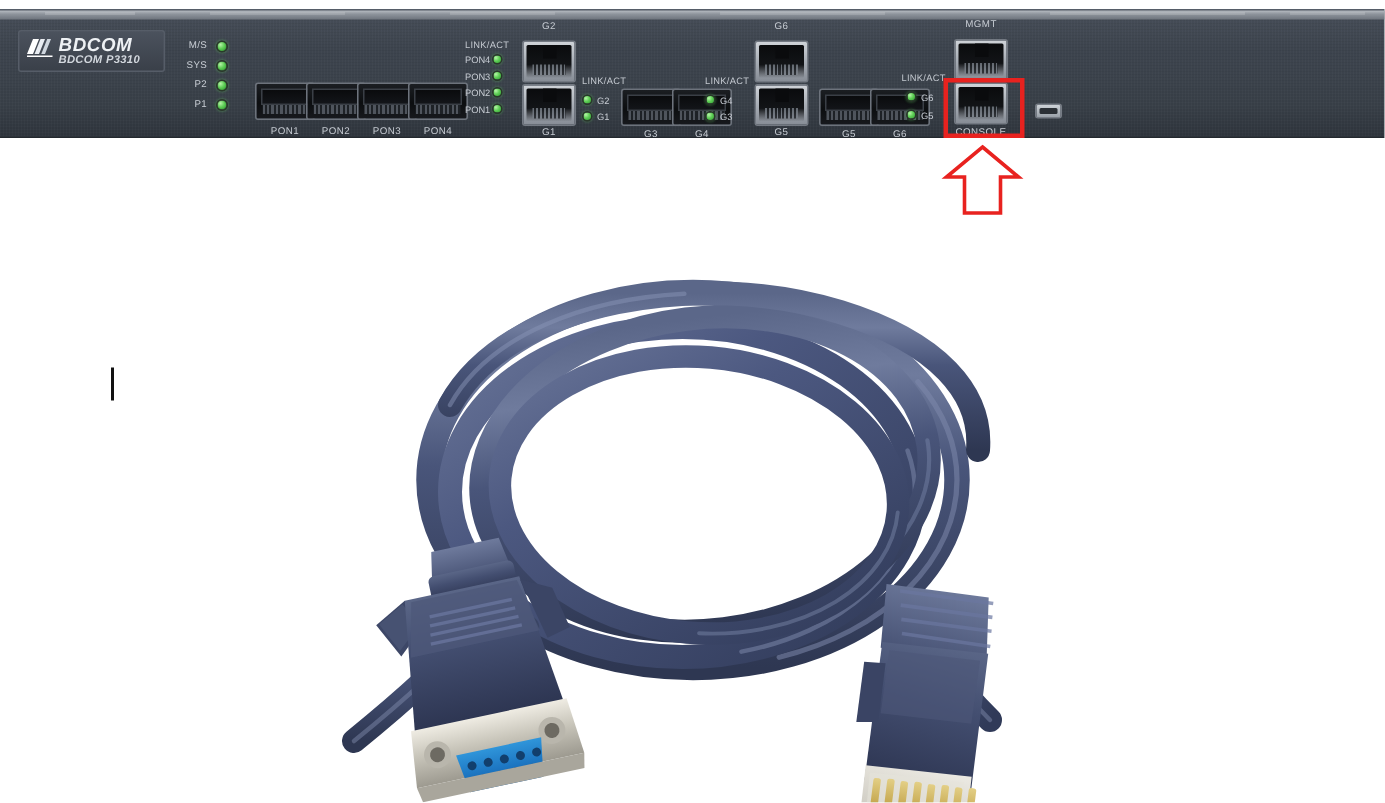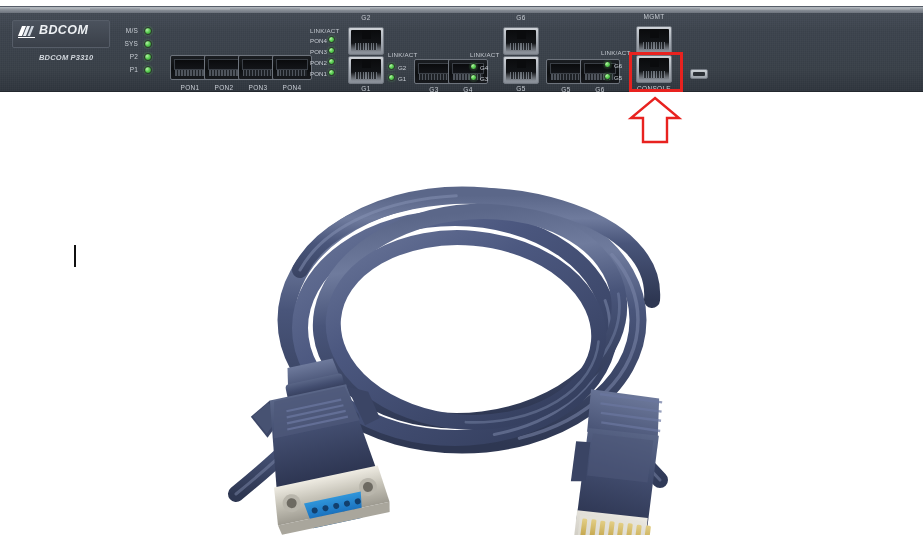--- a/index.html
+++ b/index.html
@@ -38,21 +38,21 @@
   }
   .logo-mark{
     position:absolute;left:4px;top:4px;width:20px;height:14px;
   }
   .logo-text{
     position:absolute;left:26px;top:2px;color:#eef1f4;
     font-size:12.5px;font-weight:bold;font-style:italic;letter-spacing:.4px;
     font-family:"Liberation Sans",sans-serif;
   }
   .logo-sub{
-    position:absolute;left:26px;top:32px;color:#d2d7dd;
+    position:absolute;left:26px;top:14px;color:#d2d7dd;
     font-size:7.5px;font-style:italic;font-weight:bold;letter-spacing:.2px;
   }
 
   
   .statled{position:absolute;}
   .statled .lbl{
     position:absolute;right:14px;top:0px;color:#c9ced5;font-size:6.5px;
     letter-spacing:.2px;white-space:nowrap;text-align:right;
   }
   .led{

